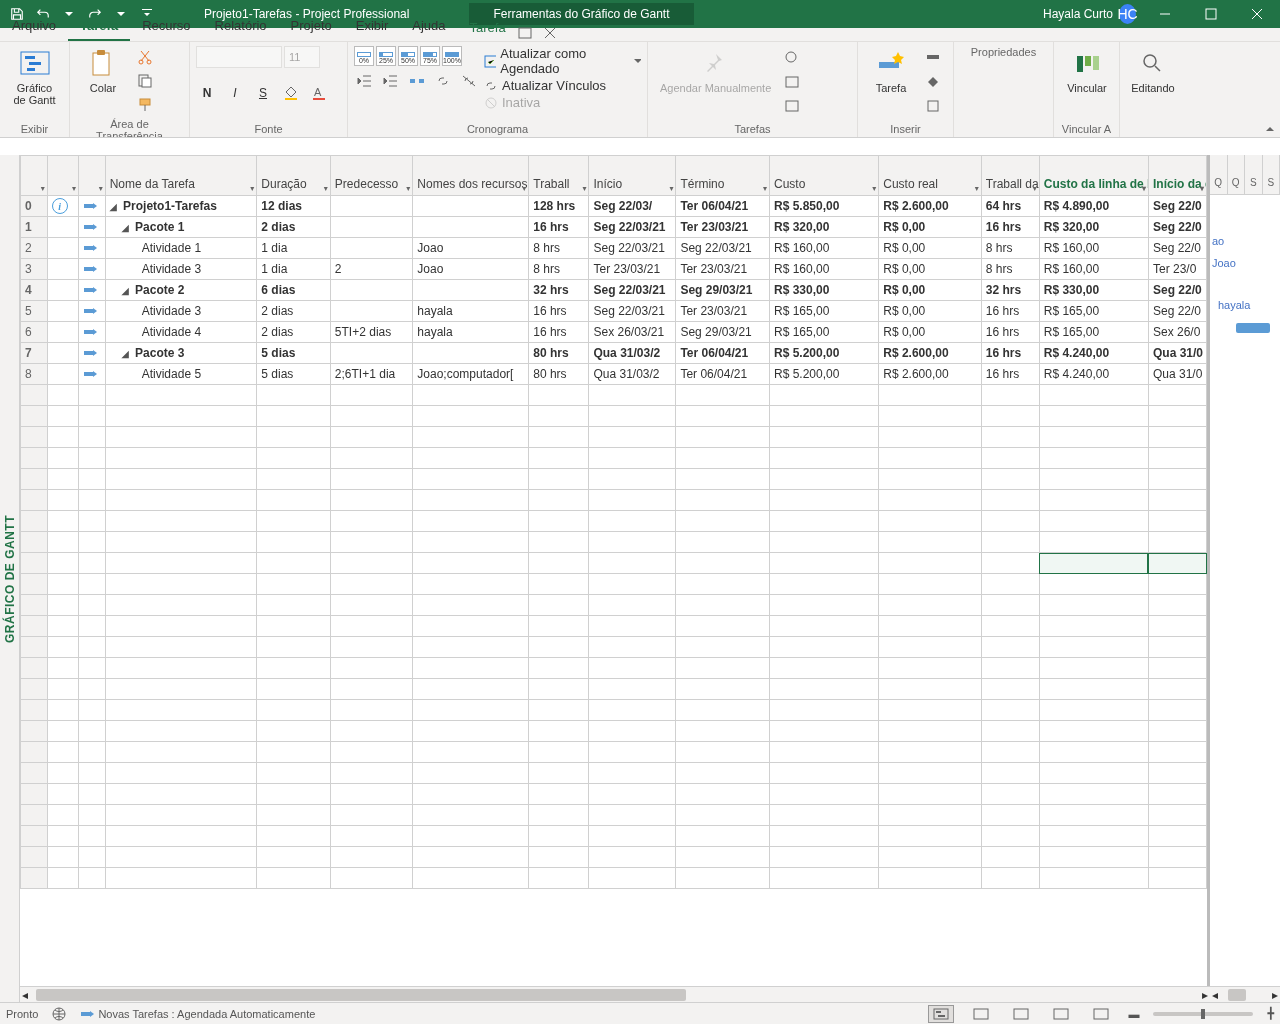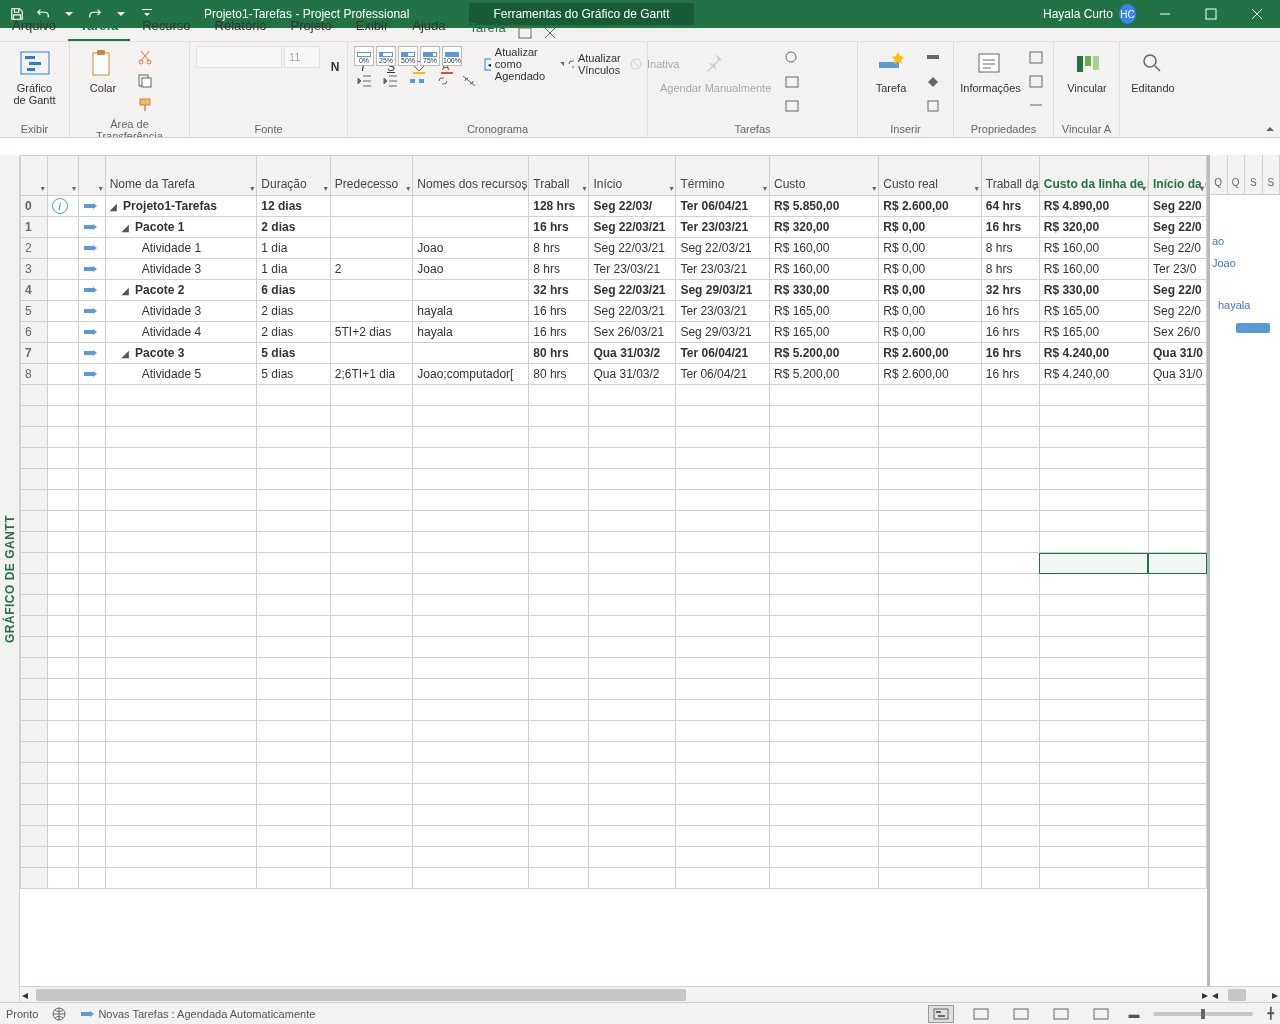--- a/index.html
+++ b/index.html
@@ -6,21 +6,21 @@
 body { font-family: "Segoe UI", Tahoma, sans-serif; font-size: 12px; color: #333; overflow: hidden; background: #fff; }
 
 
 .titlebar { height: 28px; background: #217346; color: #fff; display: flex; align-items: center; font-size: 12px; }
 .titlebar .quickaccess { display: flex; gap: 4px; padding: 0 6px; align-items: center; }
 .titlebar .qa-btn { width: 22px; height: 22px; display:flex; align-items:center; justify-content:center; color:#fff; }
 .titlebar .doc-title { flex: 0 0 auto; padding: 0 40px; }
 .titlebar .context-tab { background: #185c37; padding: 4px 24px; margin-left: 20px; }
 .titlebar .spacer { flex: 1; }
 .titlebar .user { display:flex; align-items:center; gap:6px; padding-right: 6px; }
-.titlebar .avatar { width:17px; height:20px; border-radius:50%; background:#3b82f6; display:flex; align-items:center; justify-content:center; font-size:10px; color:#fff; }
+.titlebar .avatar { width:17px; height:20px; border-radius:50%; background:#3b82f6; display:flex; align-items:center; justify-content:center; font-size:14px; color:#fff; }
 .titlebar .winbtn { width:46px; height:28px; display:flex; align-items:center; justify-content:center; color:#fff; }
 
 
 .menubar { height: 14px; background: #f3f2f1; display:flex; align-items:flex-end; border-bottom: 1px solid #e1dfdd; }
 .menubar .tab { padding: 4px 12px 6px; font-size: 13px; color: #333; cursor: pointer; }
 .menubar .tab.active { color: #217346; border-bottom: 2px solid #217346; font-weight: 600; }
 .menubar .tab.format { color: #217346; }
 .menubar .tellme { flex:1; display:flex; align-items:center; gap:8px; padding-left: 60px; color:#666; }
 .menubar .right-icons { display:flex; gap:12px; padding-right: 10px; }
 
@@ -215,21 +215,21 @@
               <rect x="3" y="2" width="10" height="6" fill="#f4b860" stroke="#c78c3b"></rect>
               <path stroke="#666" d="M8 8v6"></path>
             </svg>
           </div>
       </div>
     </div>
     <div class="label">Área de Transferência</div>
   </div>
 
   <div class="ribbon-group" style="width:158px">
-    <div class="body" style="flex-direction:row;gap:4px">
+    <div class="body" style="flex-direction:column;gap:4px">
       <div class="mini-row">
         <div class="font-box disabled"></div>
         <div class="size-box disabled">11</div>
       </div>
       <div class="mini-row" style="gap:6px;padding-top:10px">
         <div class="small-btn">
             <b>N</b>
           </div>
         <div class="small-btn">
             <i>I</i>
@@ -311,21 +311,21 @@
                 <path fill="none" stroke="#666" d="M4 7a3 3 0 013-3h2M12 7a3 3 0 01-3 3H7"></path>
               </svg>
             </div>
           <div class="small-btn">
               <svg width="16" height="14">
                 <path fill="none" stroke="#666" d="M4 7a3 3 0 013-3M12 7a3 3 0 01-3 3M2 2l12 10"></path>
               </svg>
             </div>
         </div>
       </div>
-      <div style="display:flex;flex-direction:row;gap:2px;font-size:11px">
+      <div style="display:flex;flex-direction:column;gap:2px;font-size:13px">
         <div style="display:flex;align-items:center;gap:4px">
           <svg width="14" height="14">
               <rect x="1" y="2" width="12" height="11" fill="none" stroke="#2b7cd3"></rect>
               <path stroke="#70ad47" d="M4 8l2 2 4-4"></path>
             </svg>
           <span>Atualizar como Agendado</span>
           <svg width="8" height="8">
               <path fill="#666" d="M0 2l4 4 4-4z"></path>
             </svg>
         </div>
@@ -404,48 +404,20 @@
             <svg width="16" height="14">
               <rect x="3" y="3" width="10" height="10" fill="none" stroke="#666"></rect>
             </svg>
           </div>
       </div>
     </div>
     <div class="label">Inserir</div>
   </div>
 
   <div class="ribbon-group" style="width:100px">
-    <div class="body">
-      <div class="big-btn">
-        <div class="icon">
-            <svg width="28" height="28">
-              <rect x="2" y="4" width="20" height="18" fill="#fff" stroke="#666"></rect>
-              <path stroke="#666" d="M6 10h12M6 14h12M6 18h8"></path>
-            </svg>
-          </div>
-        <div class="text">Informações</div>
-      </div>
-      <div style="display:flex;flex-direction:column;gap:2px">
-        <div class="small-btn">
-            <svg width="16" height="14">
-              <rect x="2" y="2" width="12" height="11" fill="none" stroke="#666"></rect>
-            </svg>
-          </div>
-        <div class="small-btn">
-            <svg width="16" height="14">
-              <rect x="2" y="2" width="12" height="11" fill="none" stroke="#666"></rect>
-            </svg>
-          </div>
-        <div class="small-btn">
-            <svg width="16" height="14">
-              <path stroke="#666" d="M2 7h12"></path>
-            </svg>
-          </div>
-      </div>
-    </div>
     <div class="label">Propriedades</div>
   </div>
 
   <div class="ribbon-group" style="width:66px">
     <div class="body">
       <div class="big-btn">
         <div class="icon">
             <svg width="28" height="28">
               <rect x="4" y="6" width="6" height="16" fill="#217346"></rect>
               <rect x="12" y="6" width="6" height="10" fill="#70ad47"></rect>

